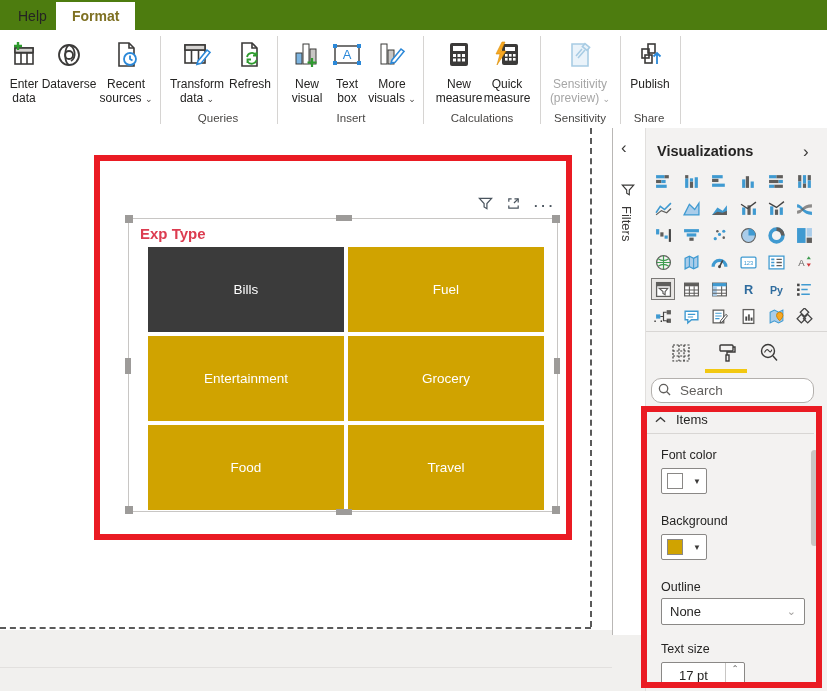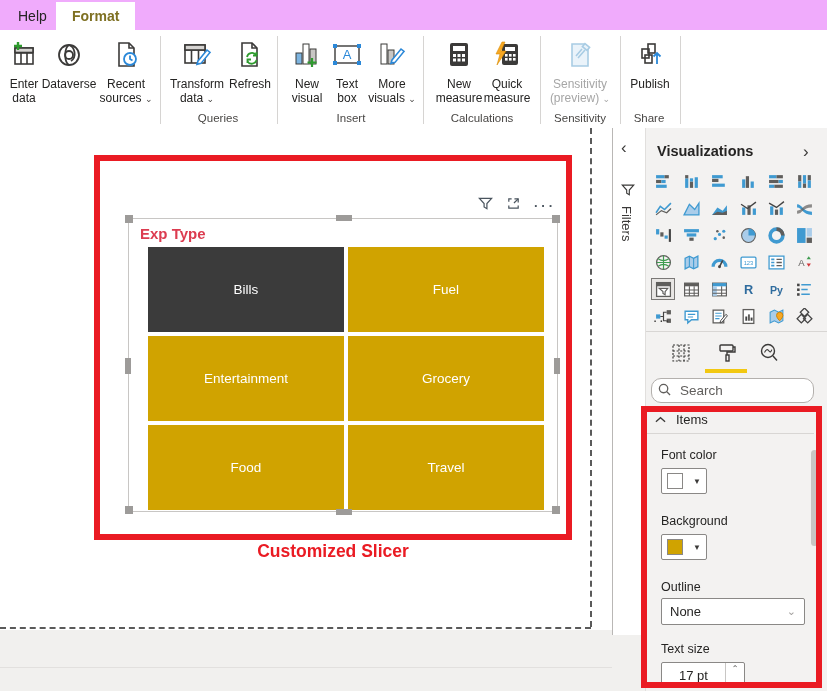--- a/index.html
+++ b/index.html
@@ -1,20 +1,20 @@
 <!DOCTYPE html>
 <html><head>
 <meta charset="utf-8">
 <style>
   html,body{margin:0;padding:0;background:#fff;}
   #app{position:relative;width:827px;height:691px;background:#fff;
        font-family:"Liberation Sans",sans-serif;color:#252423;overflow:hidden;}
   .abs{position:absolute;}
   
-  .tabbar{left:0;top:0;width:827px;height:30px;background:#f0abfc;}
+  .tabbar{left:0;top:0;width:827px;height:30px;background:#4d7c0f;}
   .tab{position:absolute;top:2px;height:28px;display:flex;align-items:center;
        padding:0 16px;font-size:14px;cursor:default;}
   .tab.white{background:#fff;}
   .tab.gold{color:#7e7022;font-weight:700;}
   .ribbon{left:0;top:30px;width:827px;height:98px;background:#fff;border-bottom:1px solid #d6d4d2;}
   .rbtn{position:absolute;top:6px;display:flex;flex-direction:column;align-items:center;
         font-size:12px;line-height:14px;text-align:center;color:#252423;}
   .rbtn .ric{height:38px;display:flex;align-items:center;justify-content:center;margin-bottom:3px;}
   .rbtn.disabled{color:#a6a6a6;}
   .rsep{position:absolute;top:8px;height:100px;width:1px;background:#d6d4d2;top:6px;height:100px;}
@@ -332,21 +332,20 @@
   <div class="abs slicer-grid" id="slicer-grid">
       <div class="slicer-item" style="background: rgb(59, 59, 59); color: rgb(255, 255, 255);">Bills</div>
       <div class="slicer-item" style="background: rgb(208, 163, 0); color: rgb(255, 255, 255);">Fuel</div>
       <div class="slicer-item" style="background: rgb(208, 163, 0); color: rgb(255, 255, 255);">Entertainment</div>
       <div class="slicer-item" style="background: rgb(208, 163, 0); color: rgb(255, 255, 255);">Grocery</div>
       <div class="slicer-item" style="background: rgb(208, 163, 0); color: rgb(255, 255, 255);">Food</div>
       <div class="slicer-item" style="background: rgb(208, 163, 0); color: rgb(255, 255, 255);">Travel</div>
     </div>
 
   <div class="abs red-rect" style="left: 94px; top: 155px; width: 478px; height: 385px; box-sizing: border-box; border-color: rgb(234, 27, 35);"></div>
-  <div class="abs caption" style="color: rgb(234, 27, 35);">Customized Slicer</div>
 
   <div class="abs filters-bar">
     <span class="fchev">‹</span>
     <span class="ffunnel">
       <svg width="14" height="14" viewBox="0 0 16 16" fill="none" stroke="#3b3a39" stroke-width="1.3">
         <path d="M1.5 2.5h13L9.5 8v5.5l-3-1.8V8z"></path>
         </svg></span>
     <span class="filters-label">Filters</span>
   </div>
   <div class="abs panel-divider2"></div>

